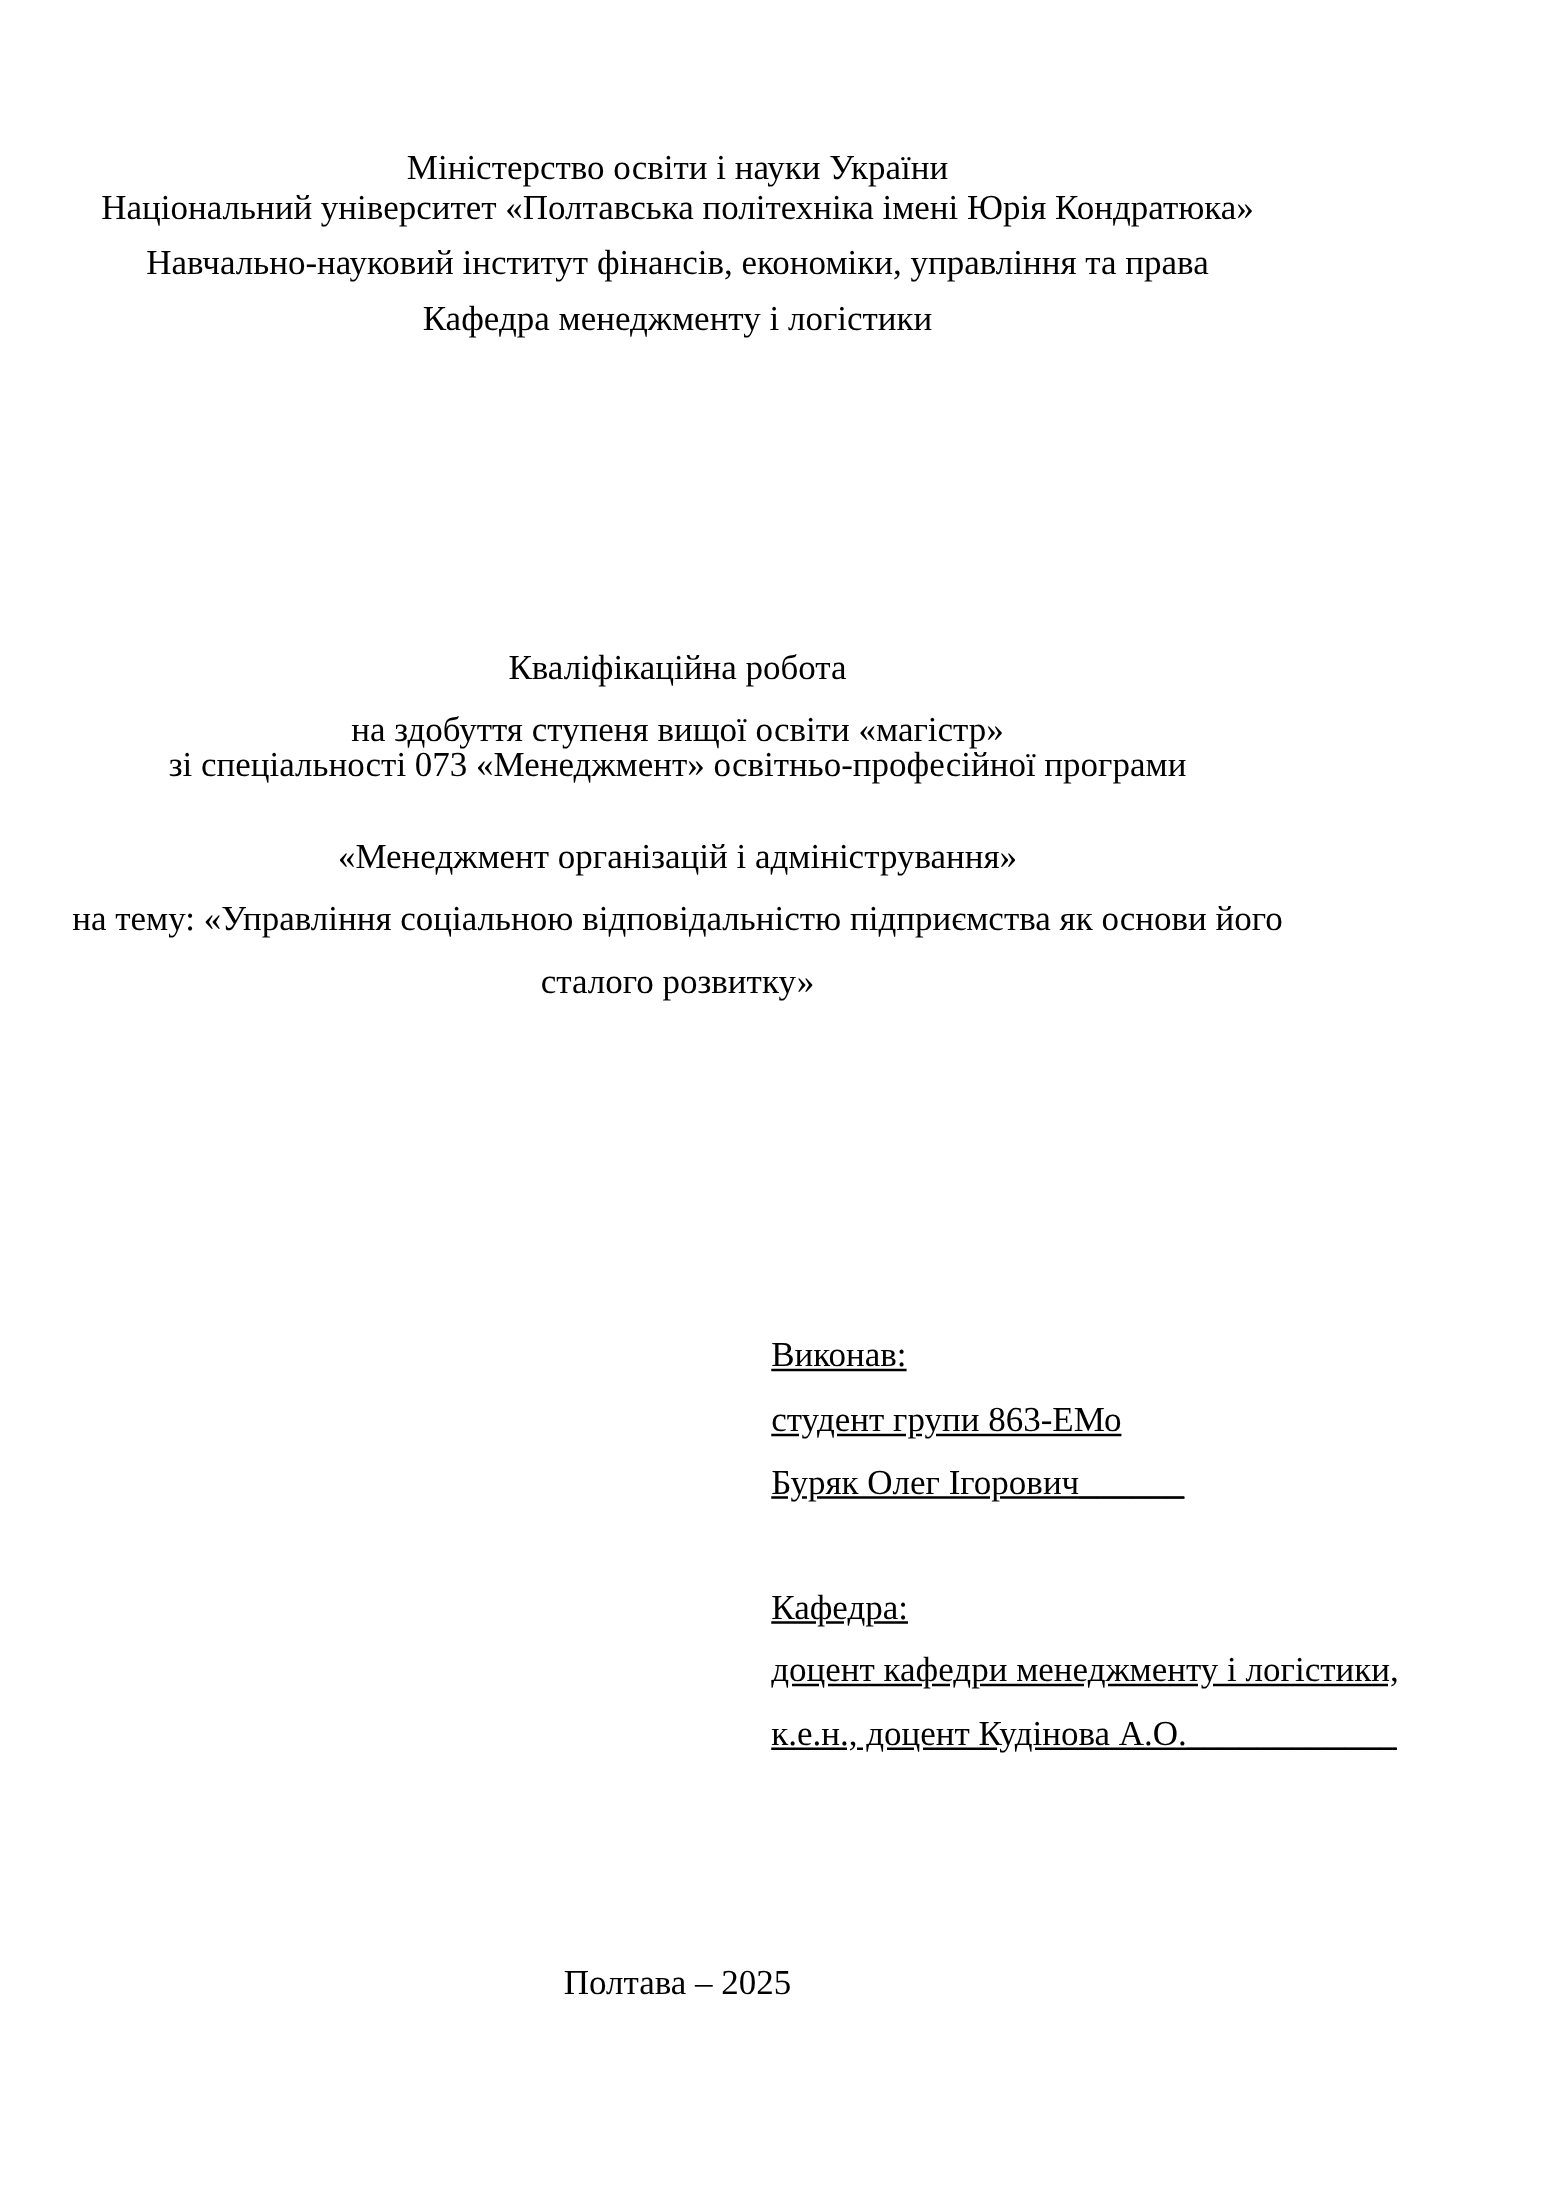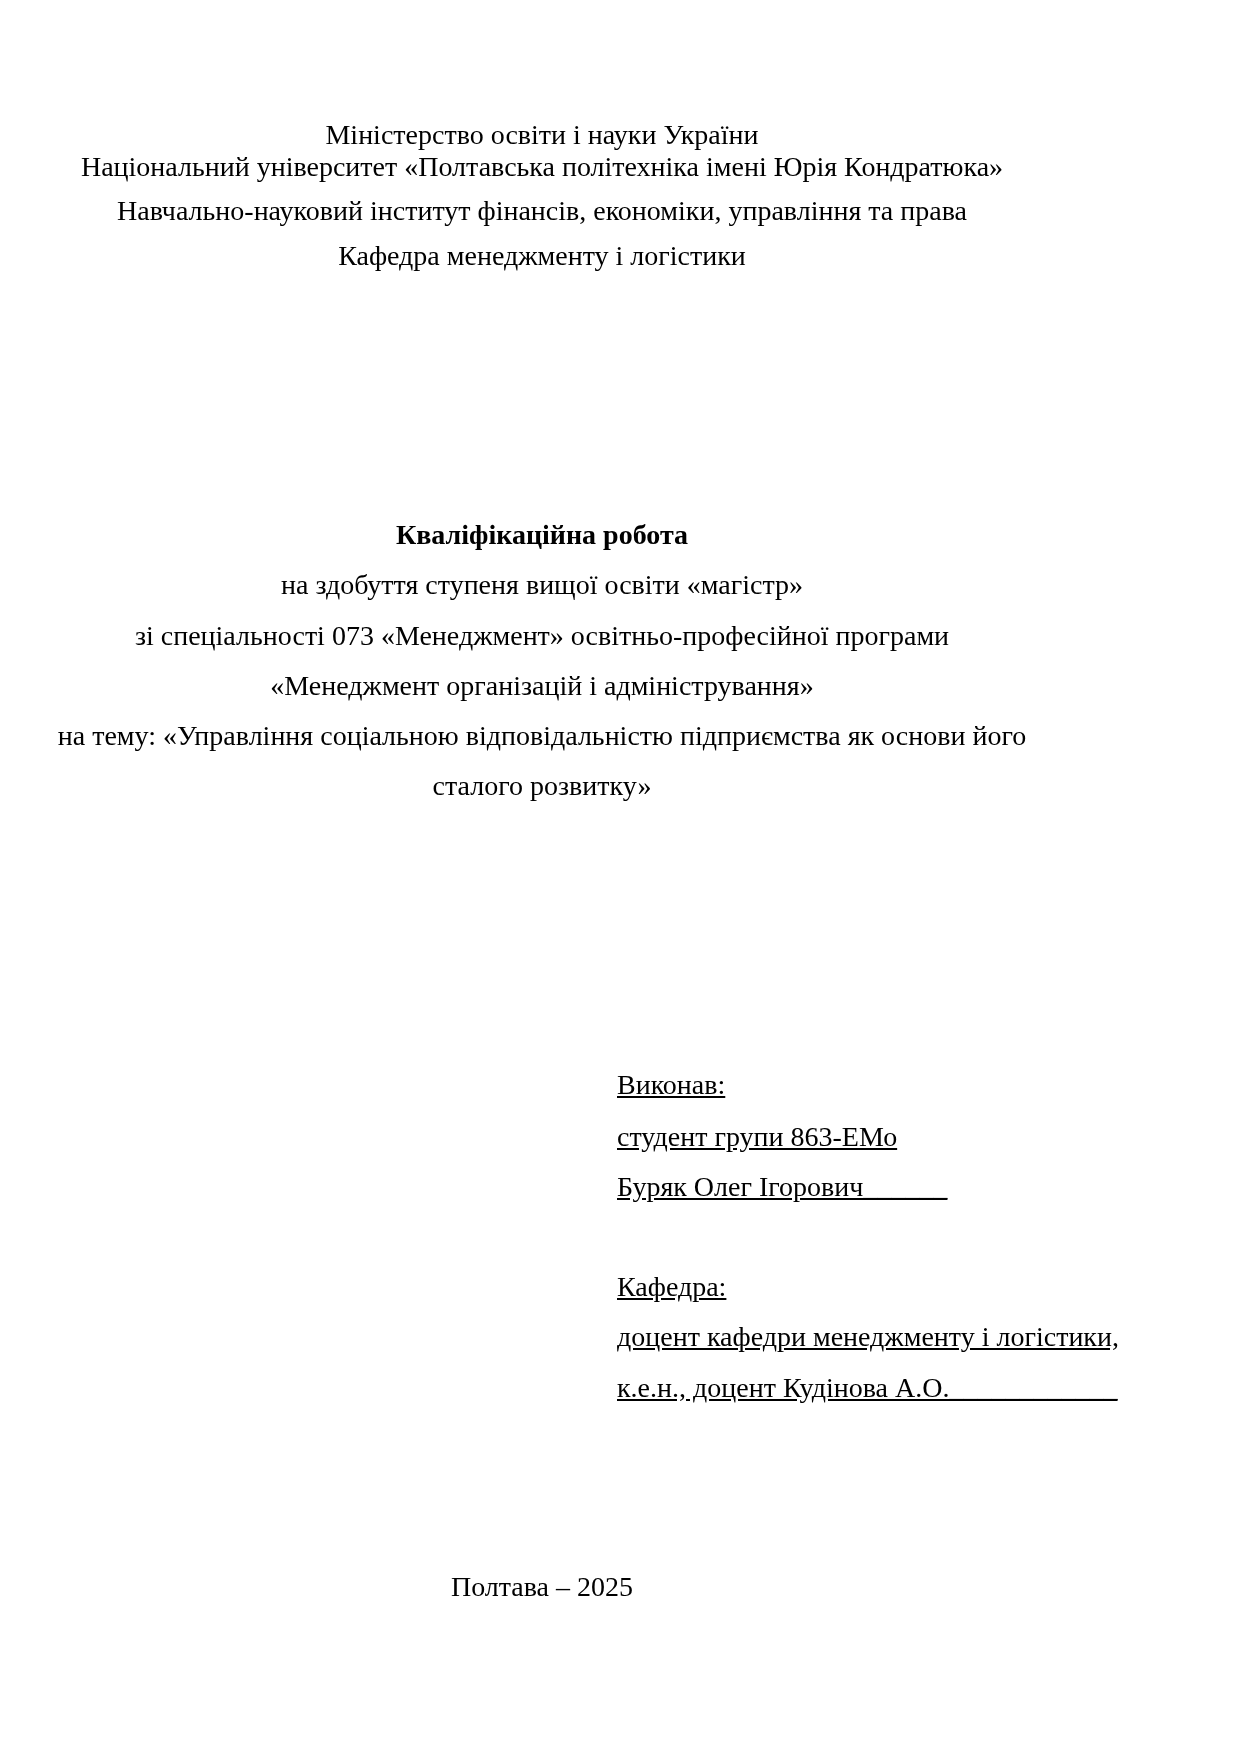--- a/index.html
+++ b/index.html
@@ -1,34 +1,34 @@
 <!DOCTYPE html>
 <html><head>
 <meta charset="utf-8">
 <style>
   html, body { margin: 0; padding: 0; background: #ffffff; }
   body { width: 1240px; height: 1754px; position: relative; overflow: hidden;
          font-family: "Liberation Serif", "DejaVu Serif", serif; color: #000; }
   .line { position: absolute; left: 0; width: 1084px; text-align: center;
           font-size: 28px; line-height: 34px; white-space: nowrap; }
-  .bold { font-weight: bold; }
+  .bold { font-weight: normal; }
   .left-block { position: absolute; left: 617px; font-size: 28px; line-height: 34px; white-space: nowrap; text-decoration: underline; }
 </style>
 </head>
 <body>
 
 <div>
   <div class="line" style="top:118px">Міністерство освіти і науки України</div>
   <div class="line" style="top:150px">Національний університет «Полтавська політехніка імені Юрія Кондратюка»</div>
   <div class="line" style="top:194px">Навчально-науковий інститут фінансів, економіки, управління та права</div>
   <div class="line" style="top:239px">Кафедра менеджменту і логістики</div>
 
   <div class="line bold" style="top:518px">Кваліфікаційна робота</div>
   <div class="line" style="top:568px">на здобуття ступеня вищої освіти «магістр»</div>
-  <div class="line" style="top:619px">зі спеціальності 073 «Менеджмент» освітньо-професійної програми</div>
+  <div class="line" style="top:596px">зі спеціальності 073 «Менеджмент» освітньо-професійної програми</div>
   <div class="line" style="top:669px">«Менеджмент організацій і адміністрування»</div>
   <div class="line" style="top:719px">на тему: «Управління соціальною відповідальністю підприємства як основи його</div>
   <div class="line" style="top:769px">сталого розвитку»</div>
 
   <div class="left-block" style="top:1068px">Виконав:</div>
   <div class="left-block" style="top:1120px">студент групи 863-ЕМо</div>
   <div class="left-block" style="top:1170px">Буряк Олег Ігорович______</div>
 
   <div class="left-block" style="top:1270px">Кафедра:</div>
   <div class="left-block" style="top:1320px">доцент кафедри менеджменту і логістики,</div>

